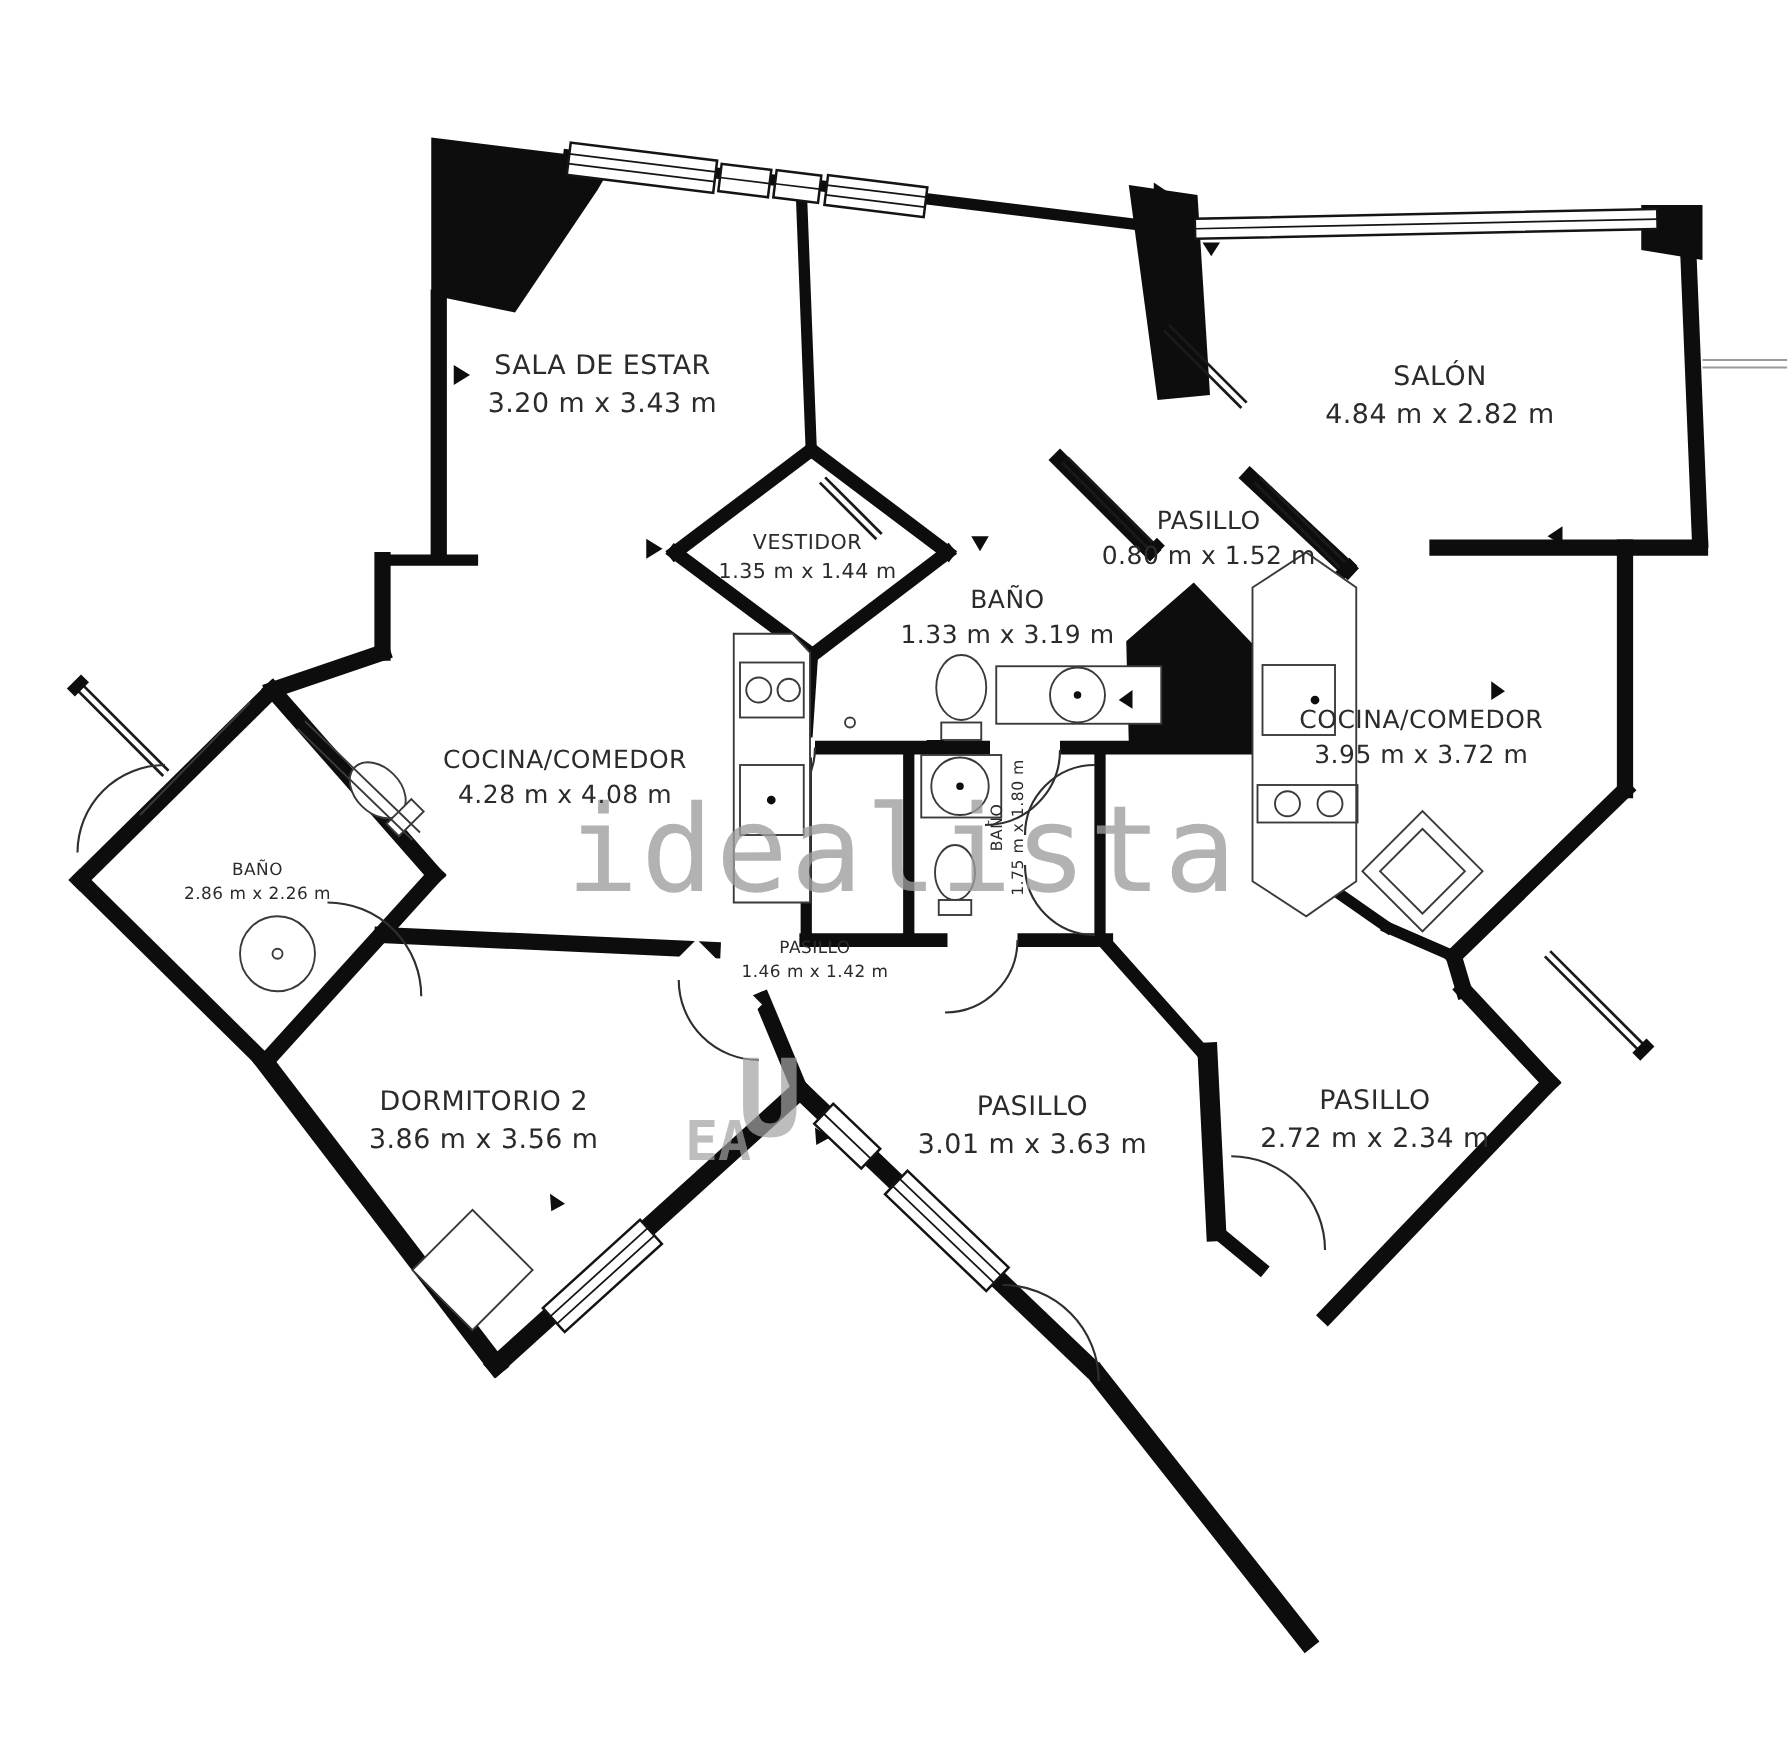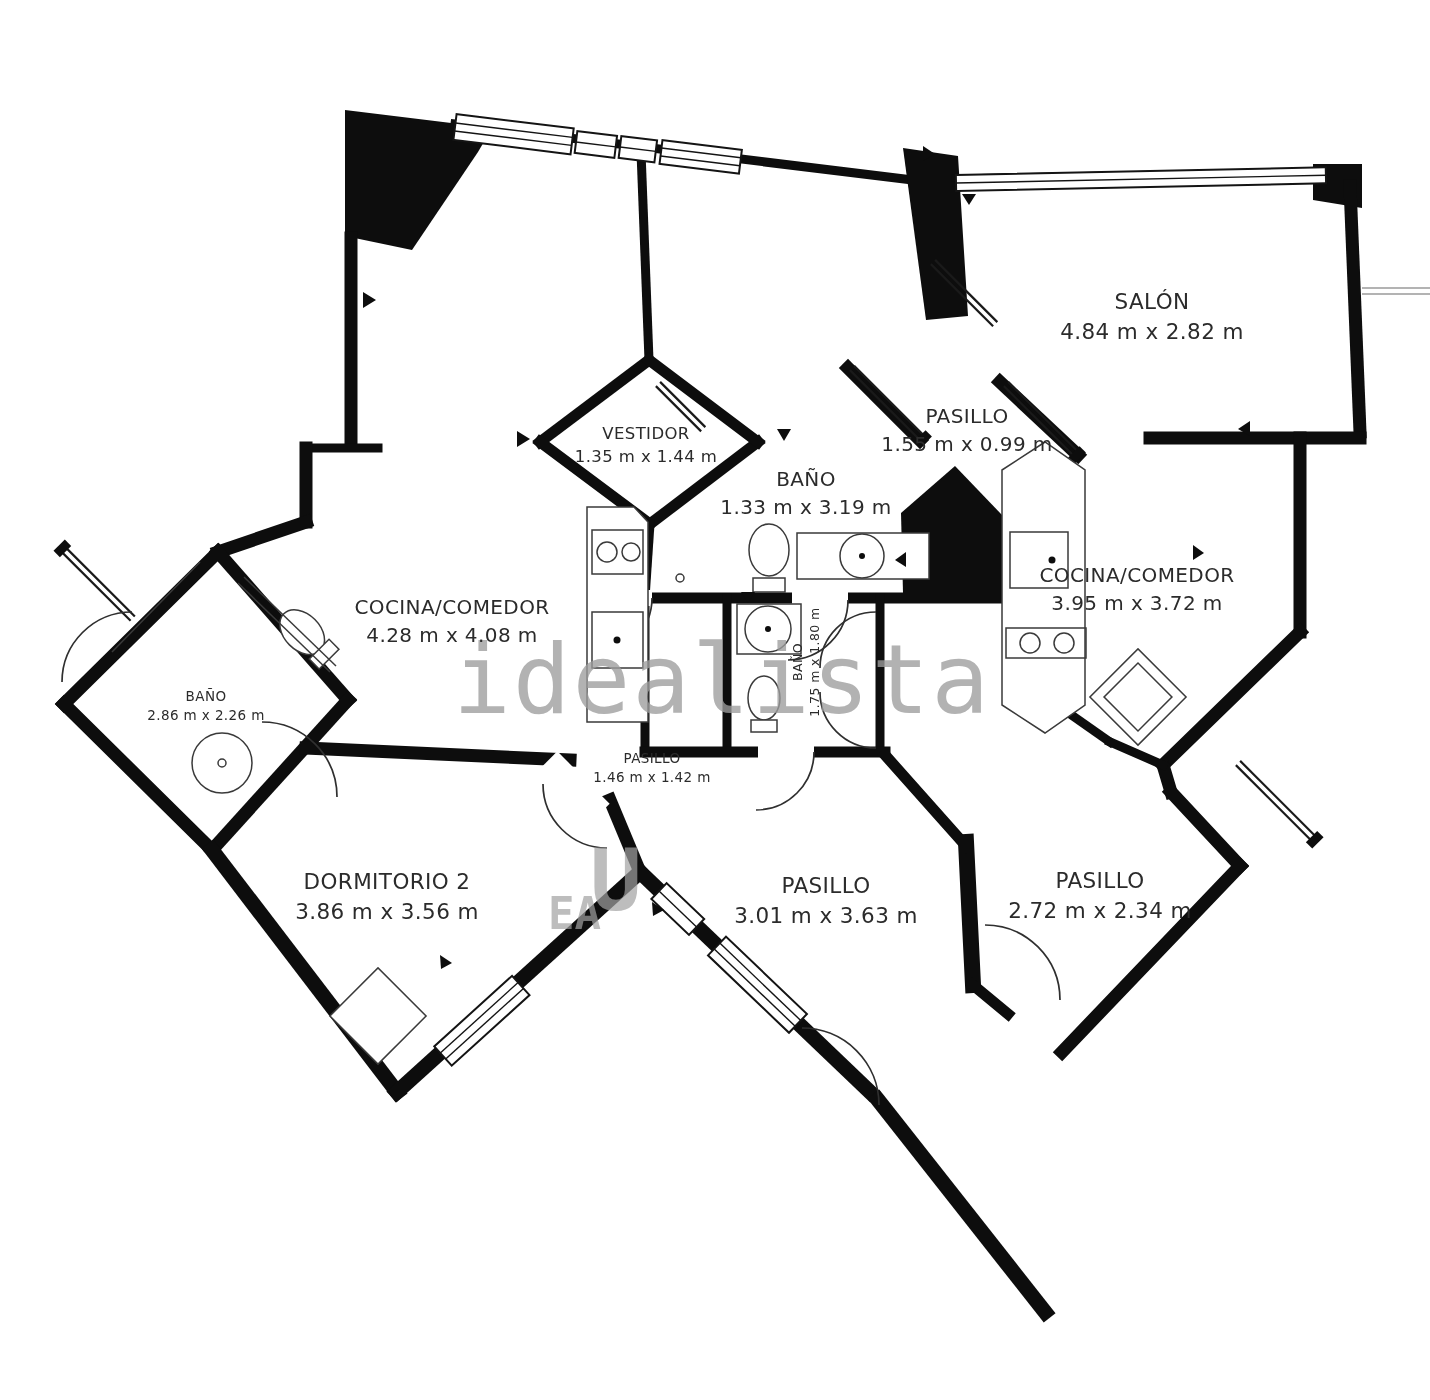--- a/index.html
+++ b/index.html
@@ -249,31 +249,35 @@
   </g>
 
   <line class="grayline" x1="1362" y1="288" x2="1430" y2="288"></line>
   <line class="grayline" x1="1362" y1="294" x2="1430" y2="294"></line>
 </svg>
 
   <div id="watermark">idealista</div>
   <div class="wm-frag" id="wm-frag-1">U</div>
   <div class="wm-frag" id="wm-frag-2">EA</div>
 
+  <div class="room-label fs21" style="left:482px;top:308px">
+    <div class="nm">SALA DE ESTAR</div>
+    <div class="dm">3.20 m x 3.43 m</div>
+  </div>
   <div class="room-label fs21" style="left:1152px;top:317px">
     <div class="nm">SALÓN</div>
     <div class="dm">4.84 m x 2.82 m</div>
   </div>
   <div class="room-label fs16" style="left:646px;top:446px">
     <div class="nm">VESTIDOR</div>
     <div class="dm">1.35 m x 1.44 m</div>
   </div>
   <div class="room-label fs20" style="left:967px;top:431px">
     <div class="nm">PASILLO</div>
-    <div class="dm">1.55 m x 0.99 m</div>
+    <div class="dm">0.80 m x 1.52 m</div>
   </div>
   <div class="room-label fs20" style="left:806px;top:494px">
     <div class="nm">BAÑO</div>
     <div class="dm">1.33 m x 3.19 m</div>
   </div>
   <div class="room-label fs20" style="left:452px;top:622px">
     <div class="nm">COCINA/COMEDOR</div>
     <div class="dm">4.28 m x 4.08 m</div>
   </div>
   <div class="room-label fs20" style="left:1137px;top:590px">

